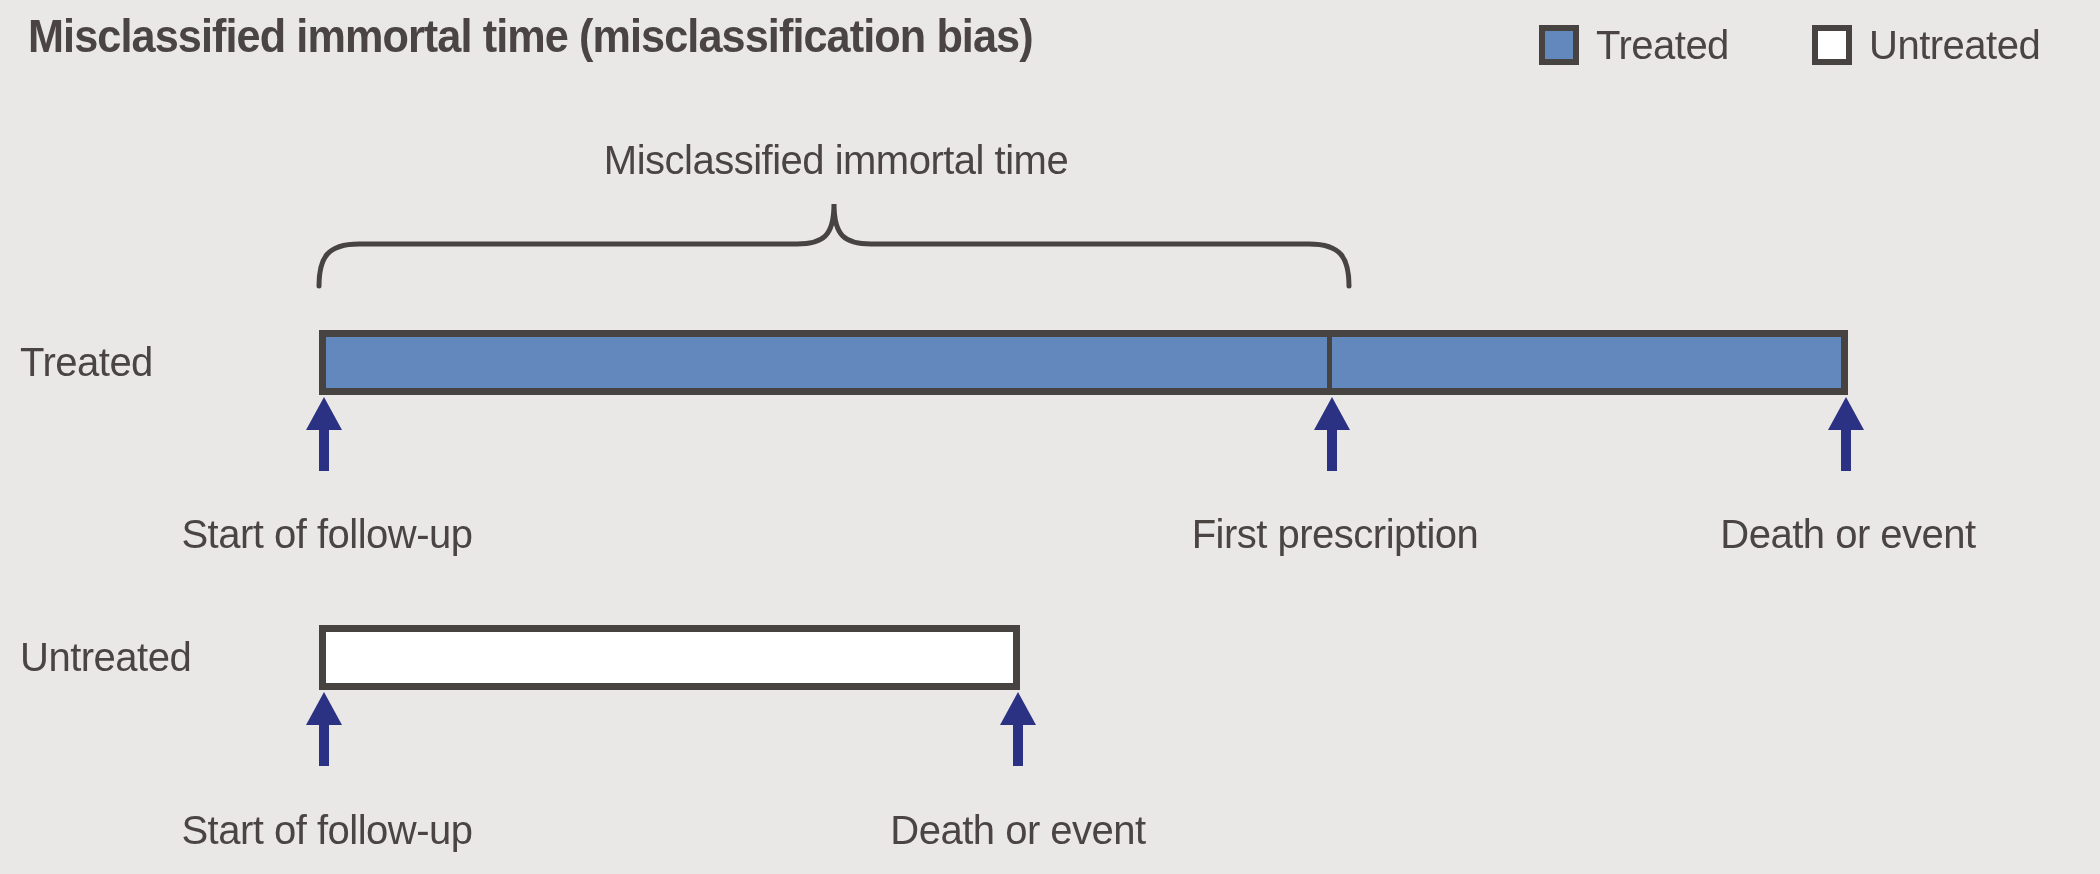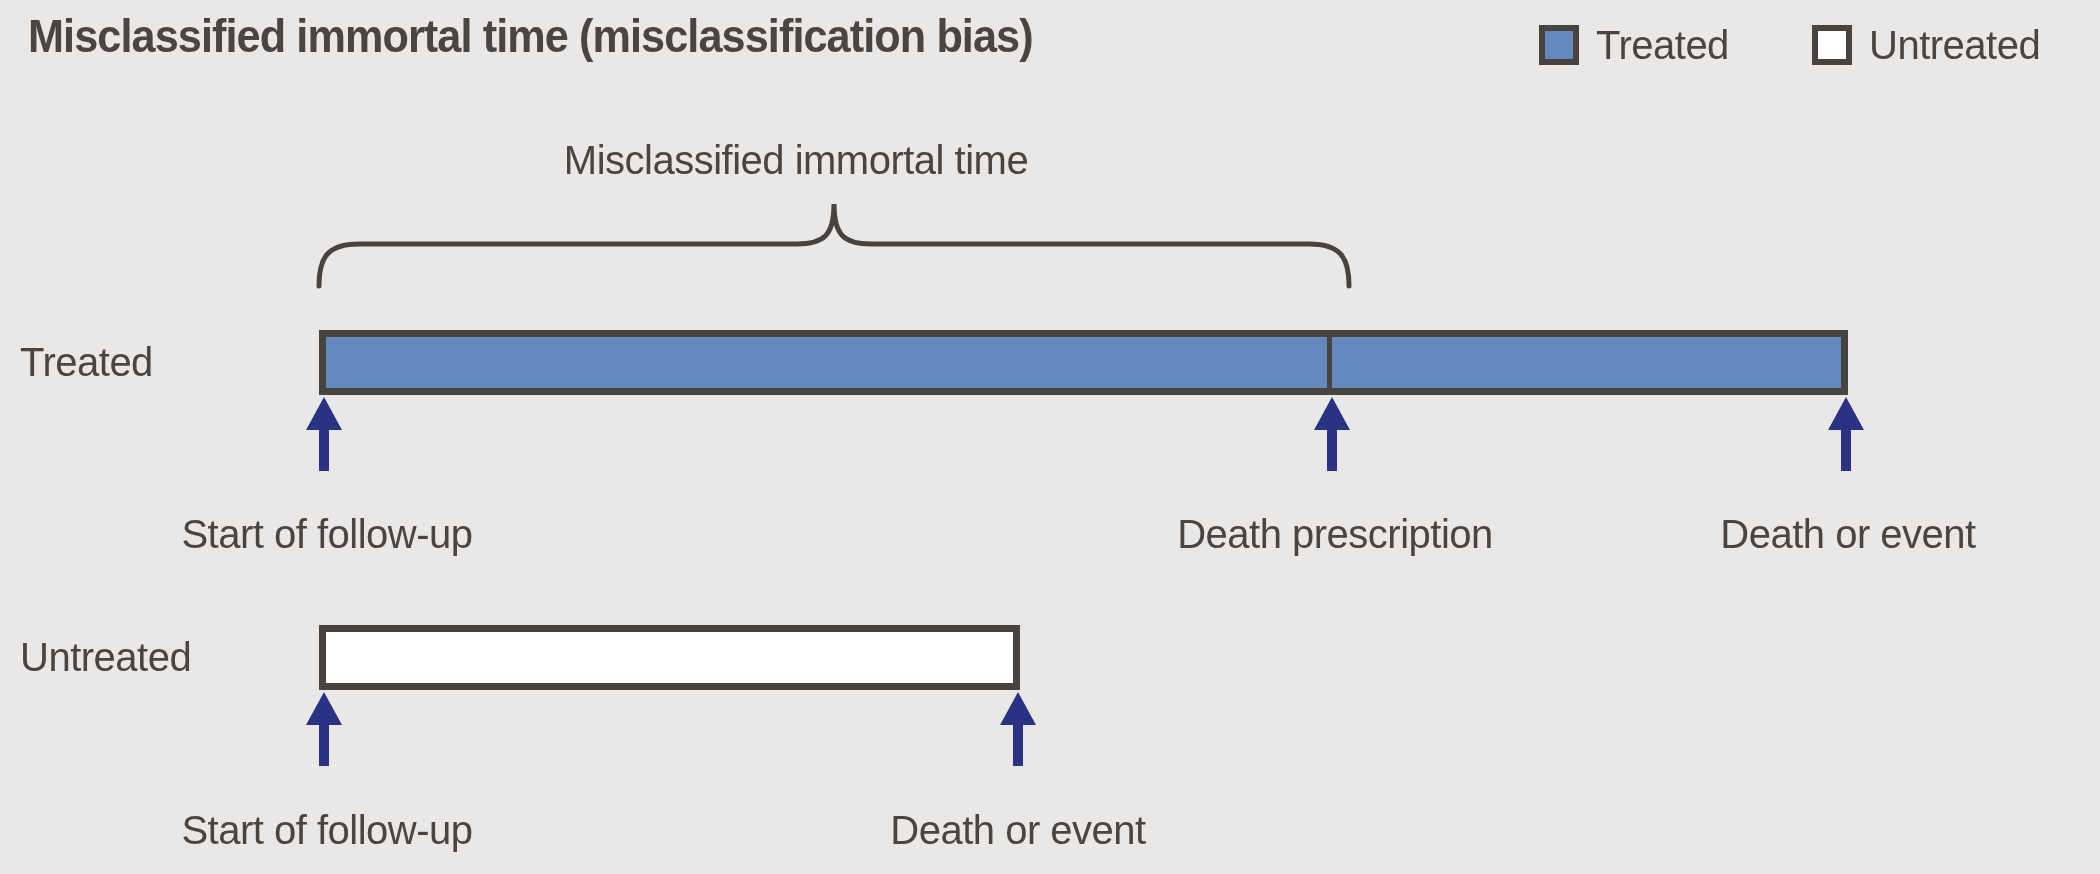--- a/index.html
+++ b/index.html
@@ -35,21 +35,21 @@
   .legend-item .swatch{
     width:28px;height:28px;
     border:6px solid var(--outline);
     display:inline-block;
   }
   .swatch-treated{background:var(--treated-fill);}
   .swatch-untreated{background:var(--untreated-fill);}
   .legend-label{font-size:40px;letter-spacing:-0.5px;white-space:nowrap;}
   .brace{position:absolute;left:315px;top:196px;}
   .brace-label{
-    position:absolute;top:138px;left:796px;
+    position:absolute;top:138px;left:836px;
     transform:translateX(-50%);
     font-size:40px;letter-spacing:-0.5px;white-space:nowrap;
   }
   .row-label{
     position:absolute;left:20px;
     font-size:40px;line-height:40px;letter-spacing:-0.5px;white-space:nowrap;
   }
   .bar{
     position:absolute;left:319px;height:65px;
     box-sizing:border-box;border:7px solid var(--outline);
@@ -102,21 +102,21 @@
         <polygon points="18,0 36,33 23,33 23,74 13,74 13,33 0,33" fill="#2b3283"></polygon>
       </svg>
   </div>
   <div class="arrow" style="left:1828px;top:397px">
     <svg width="36" height="74" viewBox="0 0 36 74">
         <polygon points="18,0 36,33 23,33 23,74 13,74 13,33 0,33" fill="#2b3283"></polygon>
       </svg>
   </div>
 
   <div class="event-label" style="left:327px;top:490px">Start of follow-up</div>
-  <div class="event-label" style="left:1335px;top:490px">Death prescription</div>
+  <div class="event-label" style="left:1335px;top:490px">First prescription</div>
   <div class="event-label" style="left:1848px;top:490px">Death or event</div>
 
   <div class="row-label" style="top:637px">Untreated</div>
   <div class="bar bar-untreated"></div>
 
   <div class="arrow" style="left:306px;top:692px">
     <svg width="36" height="74" viewBox="0 0 36 74">
         <polygon points="18,0 36,33 23,33 23,74 13,74 13,33 0,33" fill="#2b3283"></polygon>
       </svg>
   </div>

